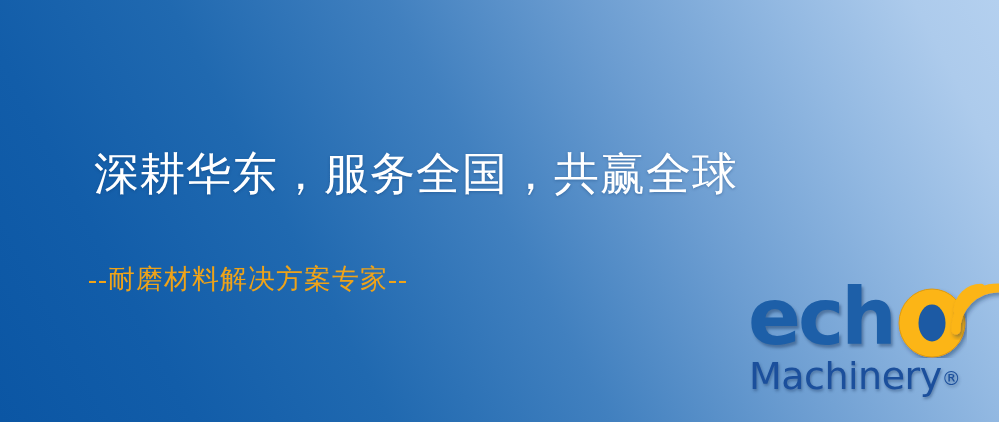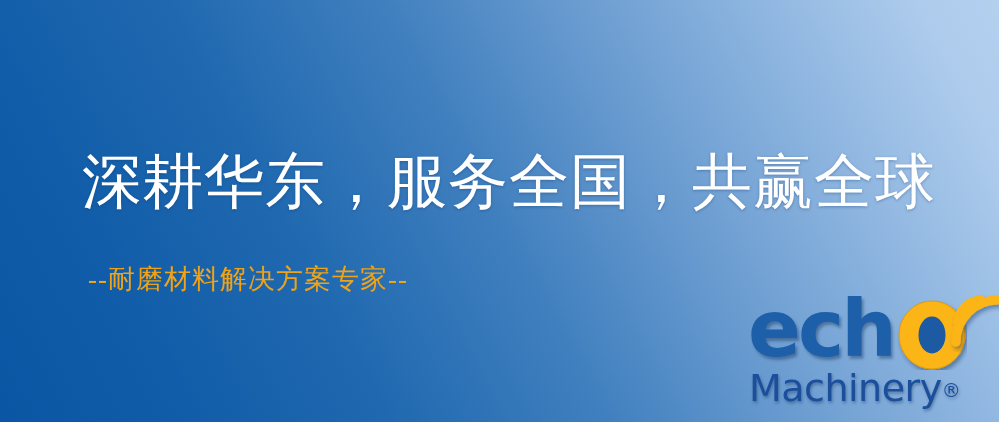--- a/index.html
+++ b/index.html
@@ -27,24 +27,24 @@
         #4180bf 50%,
         #6c9dd1 66%,
         #93b9e2 82%,
         #adcbec 93%,
         #b4d0ef 100%);
   }
 
   
   #headline {
     position: absolute;
-    left: 82px;
+    left: 94px;
     top: 152px;
     font-family: "Liberation Serif", "DejaVu Serif", serif;
-    font-size: 60px;
+    font-size: 45px;
     line-height: 1;
     letter-spacing: 1px;
     color: #ffffff;
     white-space: nowrap;
     text-shadow: 0 1px 3px rgba(10, 50, 100, 0.35);
   }
 
   
   #subtitle {
     position: absolute;
@@ -55,21 +55,21 @@
     line-height: 1;
     letter-spacing: 1px;
     color: #efa318;
     white-space: nowrap;
   }
 
   
   #logo {
     position: absolute;
     left: 748px;
-    top: 296px;
+    top: 284px;
     width: 251px;
     height: 126px;
     text-align: right;
   }
 
   .logo-wordmark {
     position: absolute;
     left: 0;
     top: 0;
     width: 251px;

